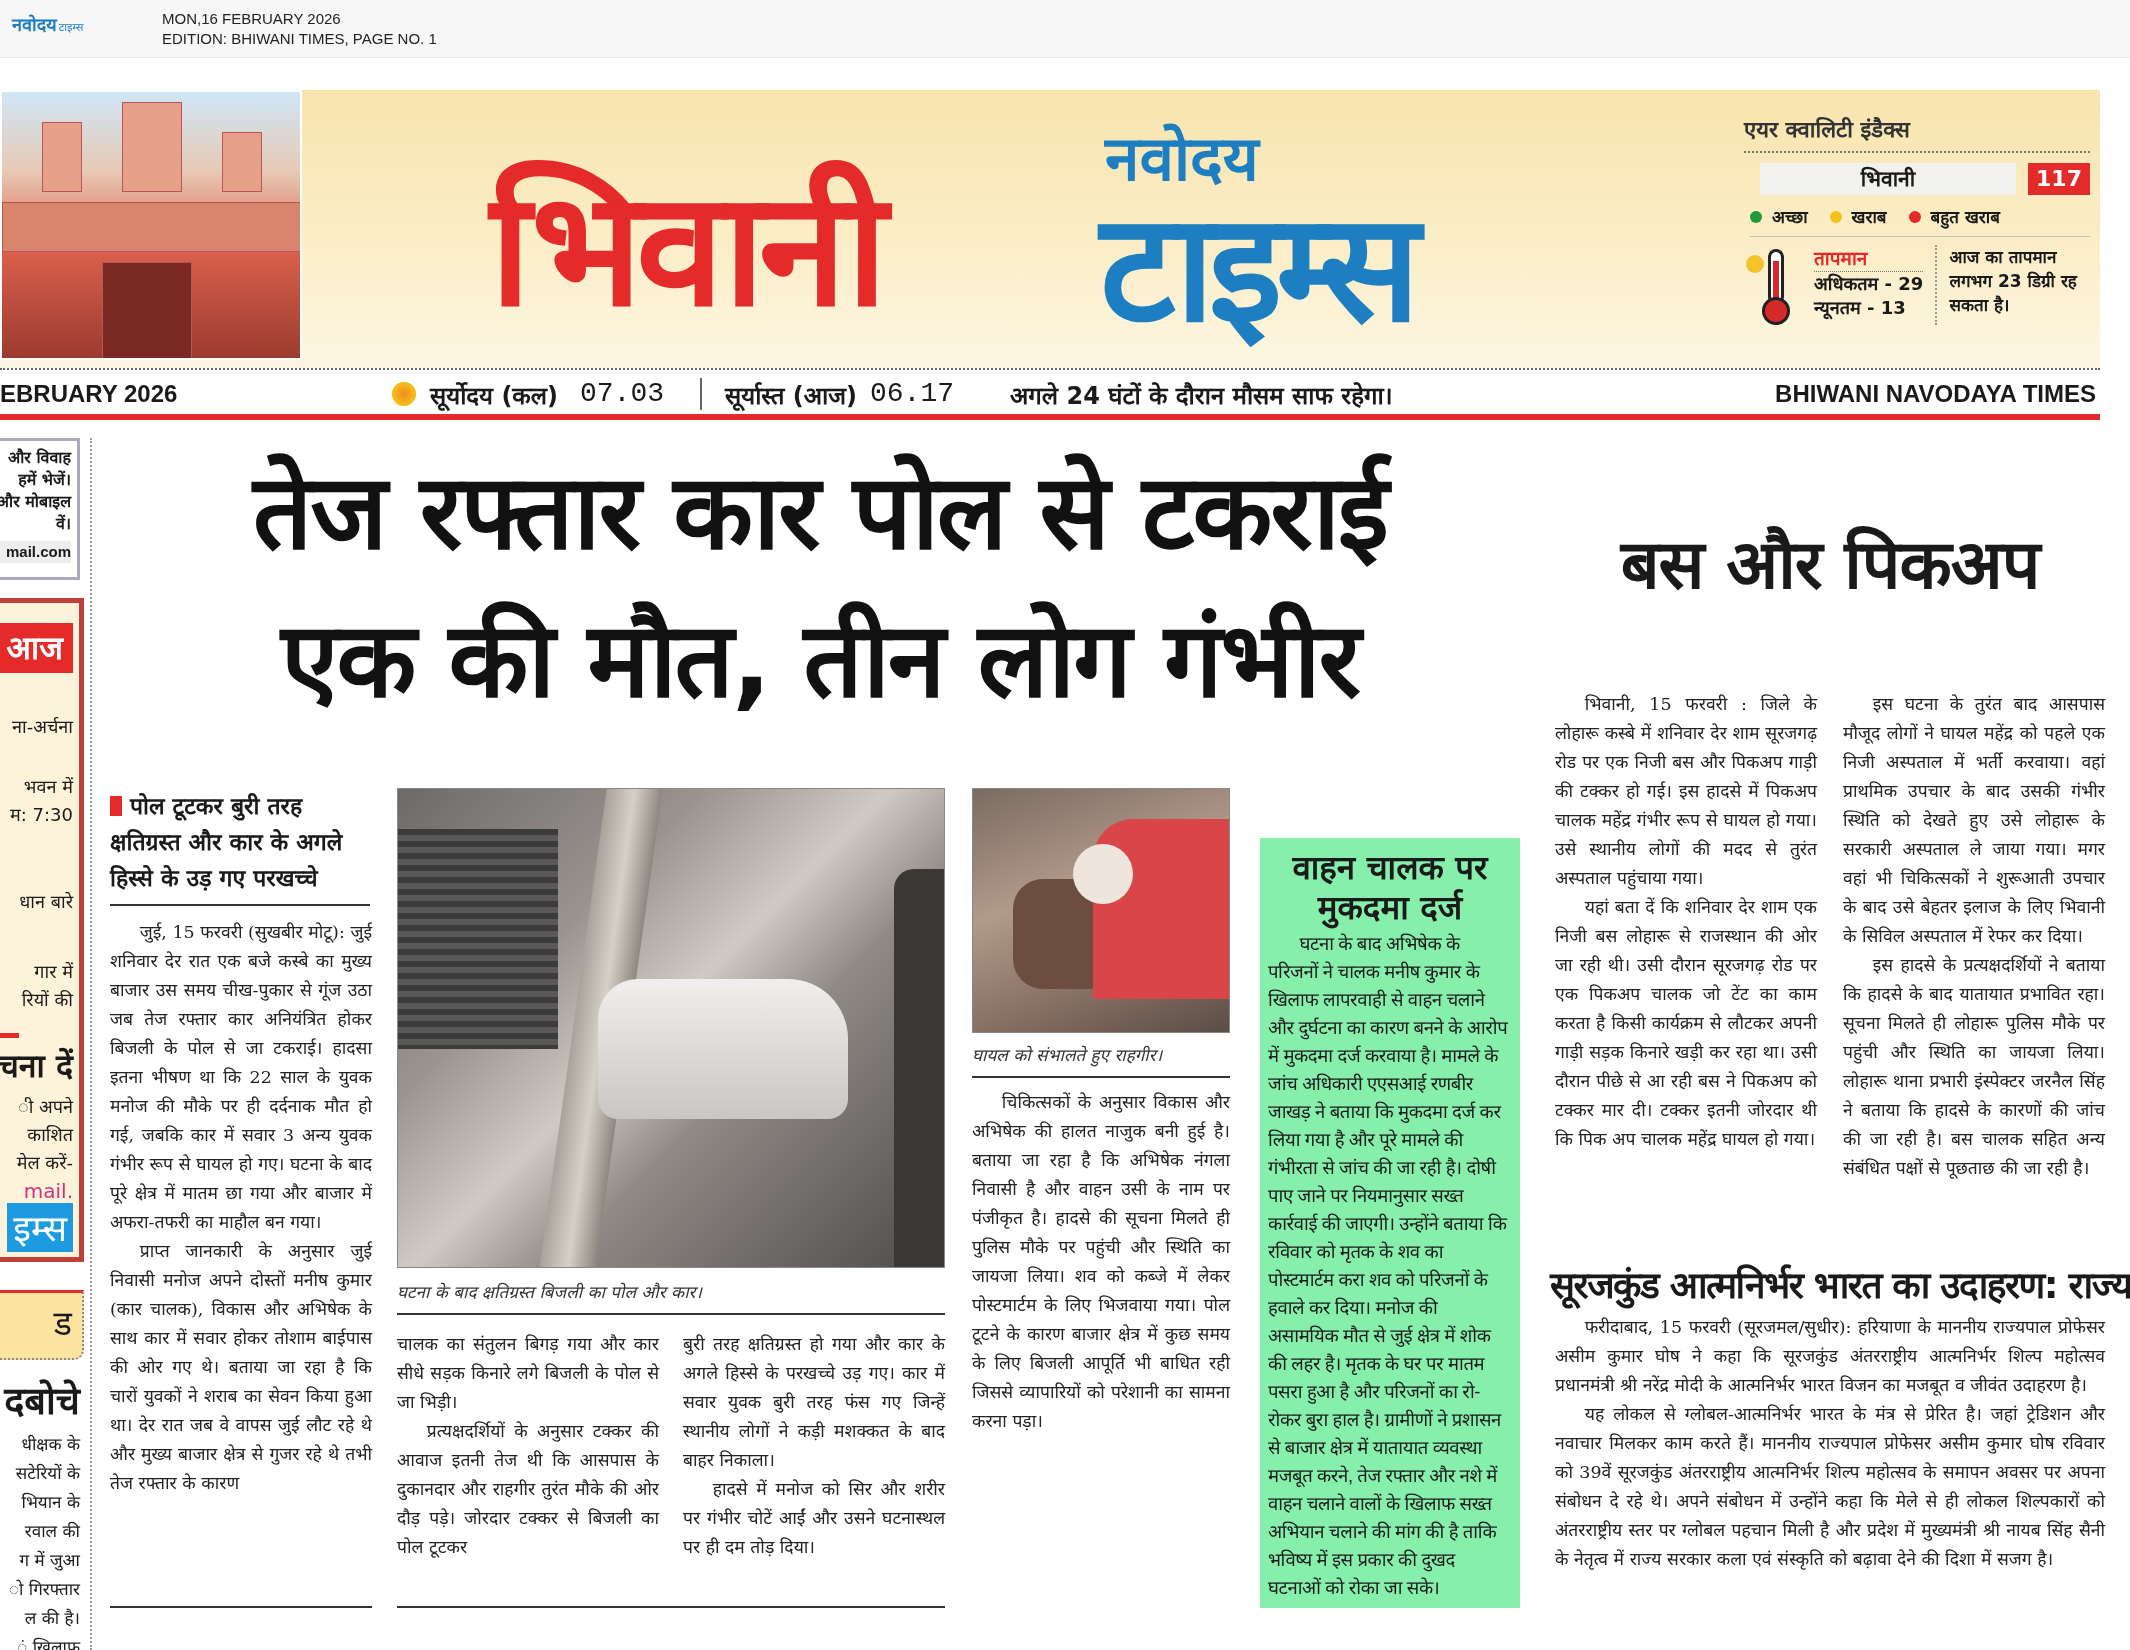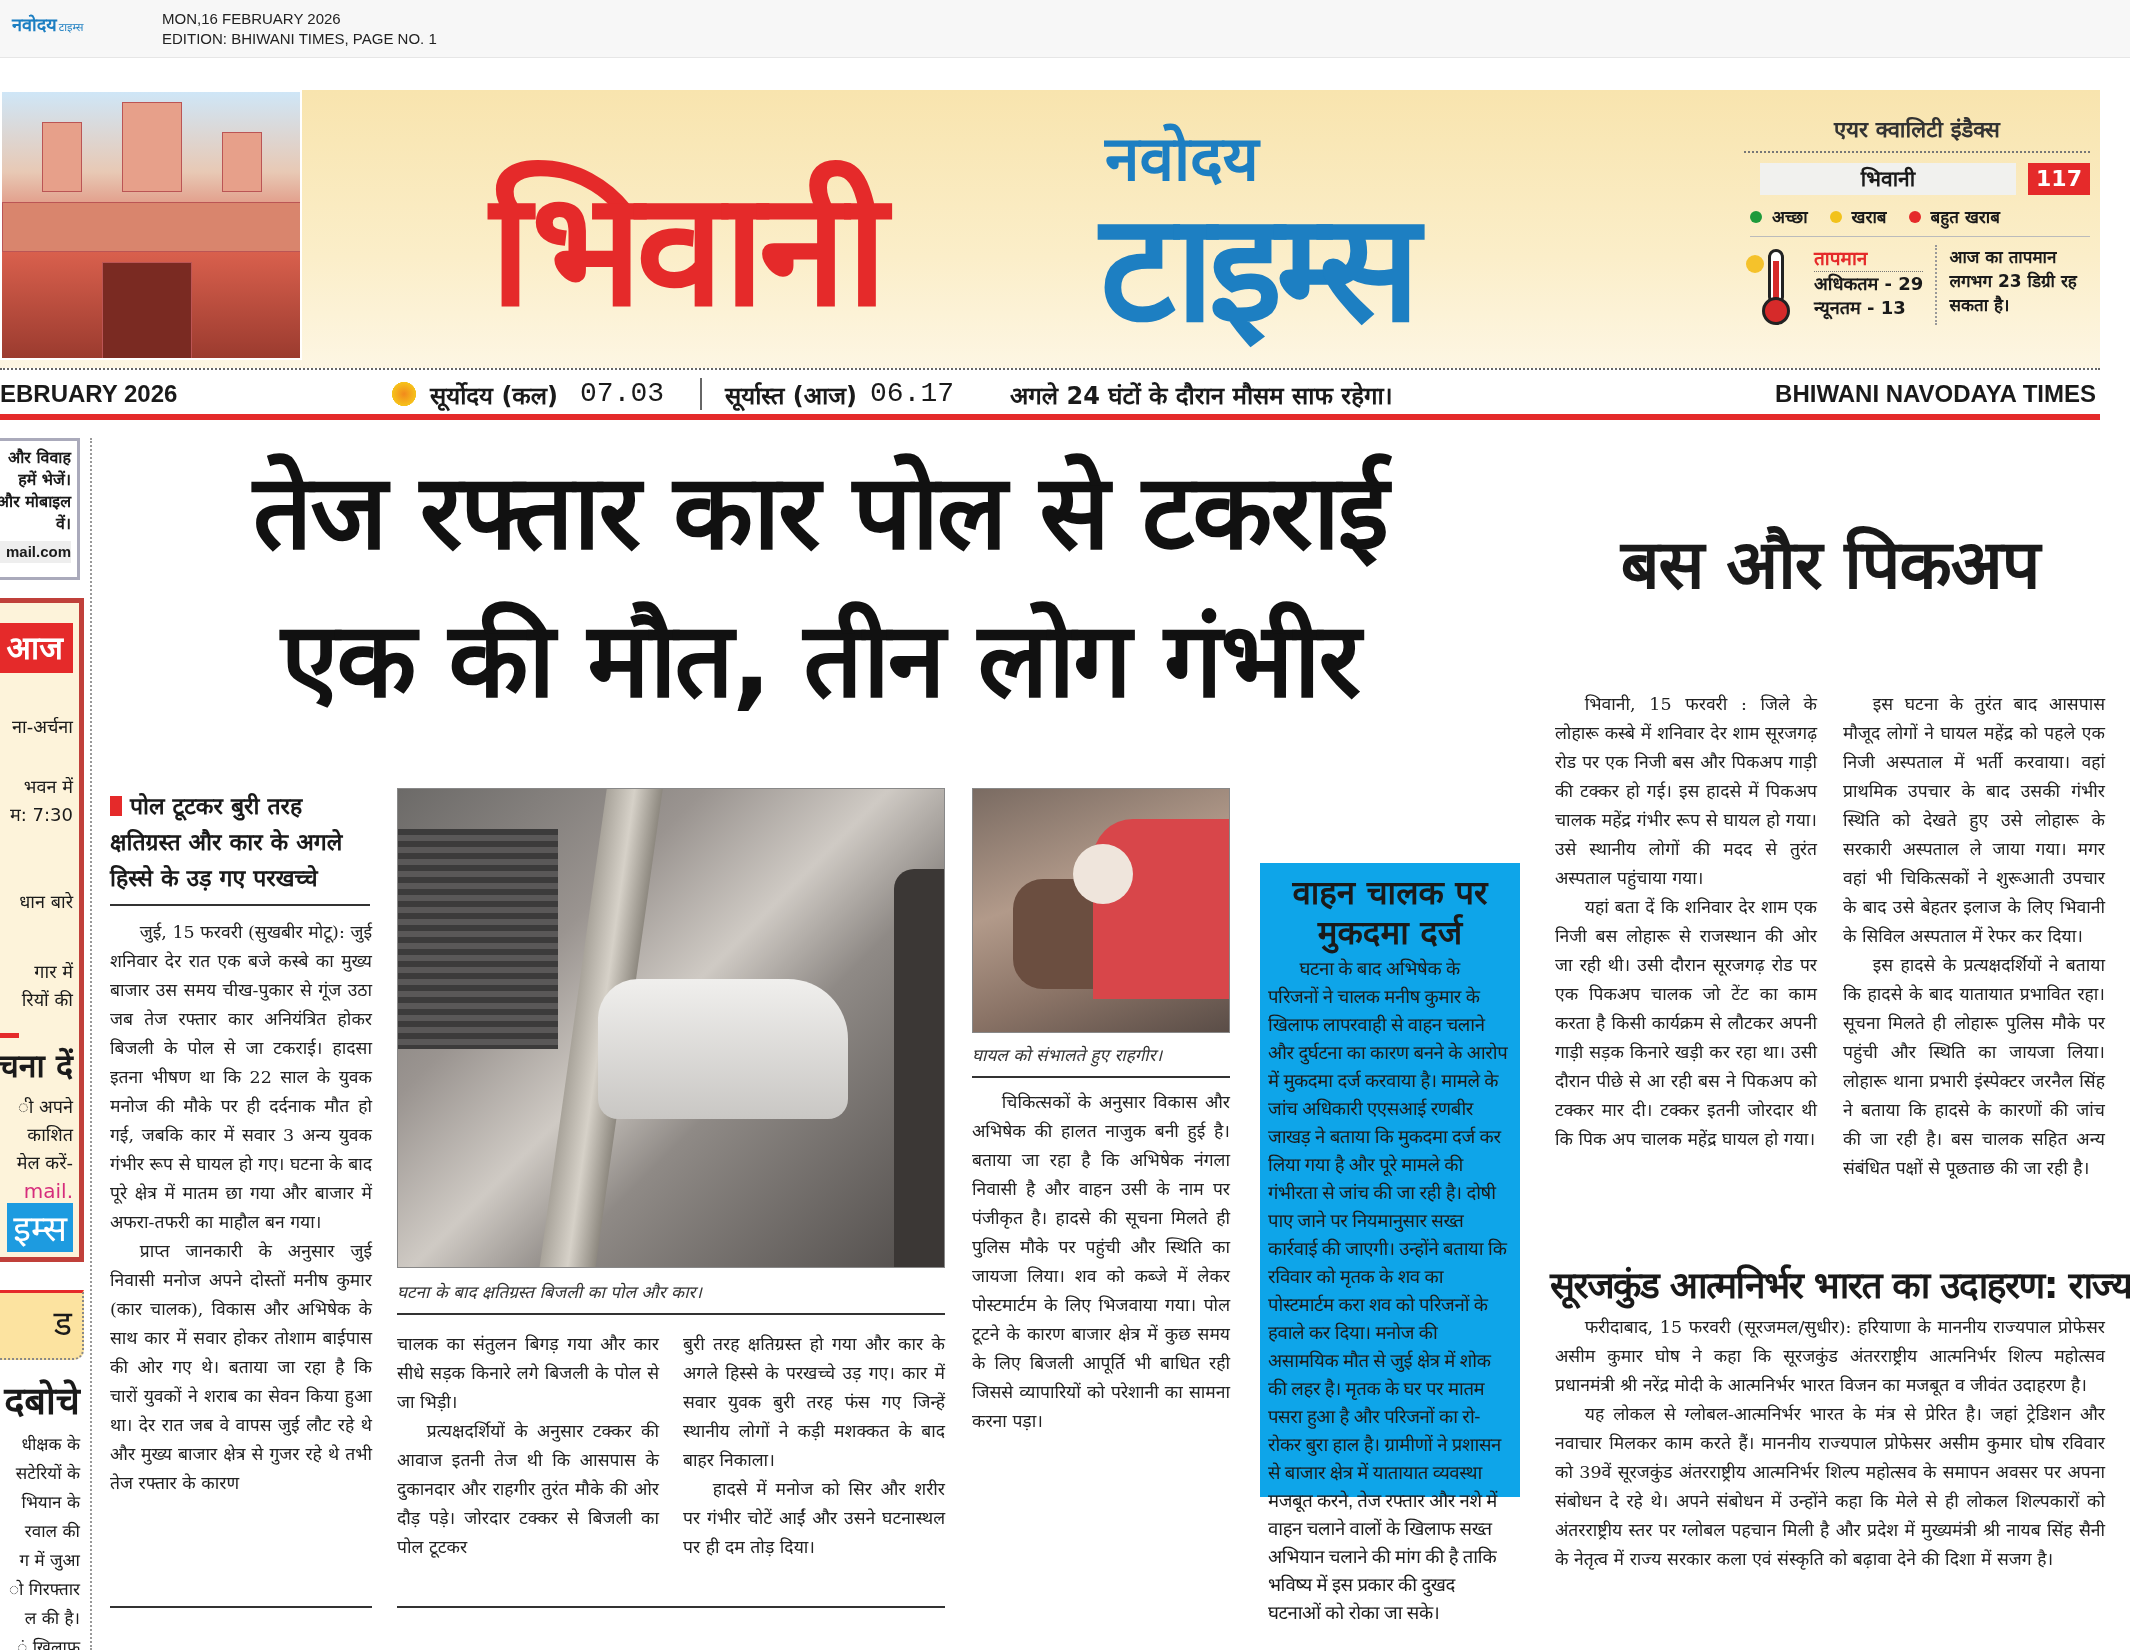--- a/index.html
+++ b/index.html
@@ -19,21 +19,21 @@
   
   .masthead { position: absolute; left: 0; top: 32px; width: 2100px; height: 278px; background: linear-gradient(#f8e4ae, #fbeec9 60%, #fdf6e3); }
   .temple { position: absolute; left: 0; top: 32px; width: 302px; height: 270px; background:
       linear-gradient(180deg, #cfe6f7 0%, #e8c9b5 30%, #d9604d 60%, #9b3b2f 100%); border: 2px solid #ffffff; overflow: hidden; }
   .temple .spire { position: absolute; background: #e7a08a; border: 1px solid #b55; }
   .title-bhiwani { position: absolute; left: 490px; top: 112px; font-family: "DejaVu Sans", sans-serif; font-weight: bold; font-size: 158px; color: #e52a2a; letter-spacing: -6px; line-height: 1; }
   .title-navodaya { position: absolute; left: 1105px; top: 70px; font-weight: bold; font-size: 62px; color: #1d7fc2; line-height: 1; }
   .title-times { position: absolute; left: 1100px; top: 135px; font-weight: bold; font-size: 150px; color: #1d7fc2; letter-spacing: -6px; line-height: 1; }
 
   .aqi { position: absolute; left: 1730px; top: 55px; width: 370px; }
-  .aqi .h { text-align: center; font-size: 22px; font-weight: bold; color: #333; padding-bottom: 8px; border-bottom: 2px dotted #777; margin-left: 14px; margin-right: 10px; }
+  .aqi .h { text-align: left; font-size: 22px; font-weight: bold; color: #333; padding-bottom: 8px; border-bottom: 2px dotted #777; margin-left: 14px; margin-right: 10px; }
   .aqi .row { display: flex; margin: 10px 10px 0 30px; height: 32px; }
   .aqi .city { flex: 1; background: #f1f1ee; text-align: center; font-size: 21px; font-weight: bold; line-height: 32px; }
   .aqi .val { width: 62px; margin-left: 12px; background: #e52a2a; color: #fff; text-align: center; font-size: 22px; font-weight: bold; line-height: 32px; }
   .aqi .legend { display: flex; margin: 10px 10px 0 20px; font-size: 17px; font-weight: bold; align-items: center; padding-bottom: 8px; border-bottom: 1px solid #bbb; }
   .aqi .legend .it { display: flex; align-items: center; margin-right: 22px; }
   .dot { width: 12px; height: 12px; border-radius: 50%; display: inline-block; margin-right: 10px; }
   .temp { display: flex; margin: 8px 0 0 16px; }
   .thermo { width: 60px; height: 80px; position: relative; }
   .thermo .tube { position: absolute; left: 22px; top: 4px; width: 16px; height: 56px; border: 3px solid #222; border-radius: 8px; background: #fff; }
   .thermo .fill { position: absolute; left: 27px; top: 16px; width: 6px; height: 46px; background: #d62a2a; }
@@ -89,21 +89,21 @@
   .photo1 .car { position: absolute; left: 200px; top: 190px; width: 250px; height: 140px; border-radius: 40px 60px 20px 20px; background: linear-gradient(#f0efed, #c9c7c4); }
   .photo1 .shutter { position: absolute; left: 0; top: 40px; width: 160px; height: 220px; background: repeating-linear-gradient(#3c3b3b 0 6px, #5a5858 6px 12px); }
   .photo1 .person { position: absolute; right: 0; top: 80px; width: 50px; height: 400px; background: #3b3735; border-radius: 20px 0 0 0; }
   .cap { position: absolute; font-family: "DejaVu Serif", serif; font-style: italic; font-size: 17px; color: #333; padding-bottom: 10px; border-bottom: 2px solid #333; }
 
   .photo2 { position: absolute; left: 972px; top: 730px; width: 258px; height: 245px; background: linear-gradient(160deg, #7a6b62, #b29a8a 40%, #8a7366 70%, #5a4d47); border: 1px solid #888; overflow: hidden; }
   .photo2 .red { position: absolute; left: 120px; top: 30px; width: 140px; height: 180px; background: #d8464a; border-radius: 40px 0 0 0; }
   .photo2 .head { position: absolute; left: 100px; top: 55px; width: 60px; height: 60px; border-radius: 50%; background: #efe5dc; }
   .photo2 .body { position: absolute; left: 40px; top: 90px; width: 110px; height: 110px; background: #6b4e40; border-radius: 30px; }
 
-  .sidebox { position: absolute; left: 1260px; top: 780px; width: 260px; height: 634px; background: #0ea5e9; padding: 10px 8px; margin-top: 25px; }
+  .sidebox { position: absolute; left: 1260px; top: 780px; width: 260px; height: 770px; background: #86efac; padding: 10px 8px; }
   .sidebox .h { font-weight: bold; font-size: 33px; line-height: 40px; text-align: center; color: #1a1a1a; }
   .sidebox .t { font-family: "Liberation Sans Narrow", "Liberation Sans", sans-serif; font-size: 18.5px; line-height: 28px; margin-top: 2px; letter-spacing: -0.4px; }
   .sidebox .t p { text-indent: 1.7em; }
 
   .h2right { position: absolute; left: 1550px; top: 455px; width: 560px; font-weight: bold; font-size: 68px; line-height: 88px; text-align: center; letter-spacing: -1px; margin-top: 8px; }
   .h2mid { position: absolute; left: 1550px; top: 1200px; width: 560px; font-weight: bold; font-size: 37px; letter-spacing: -1.5px; white-space: nowrap; }
 
   .bottomhead { position: absolute; top: 1590px; font-weight: bold; font-size: 72px; white-space: nowrap; line-height: 90px; }
 
   .rule { position: absolute; height: 2px; background: #333; }

